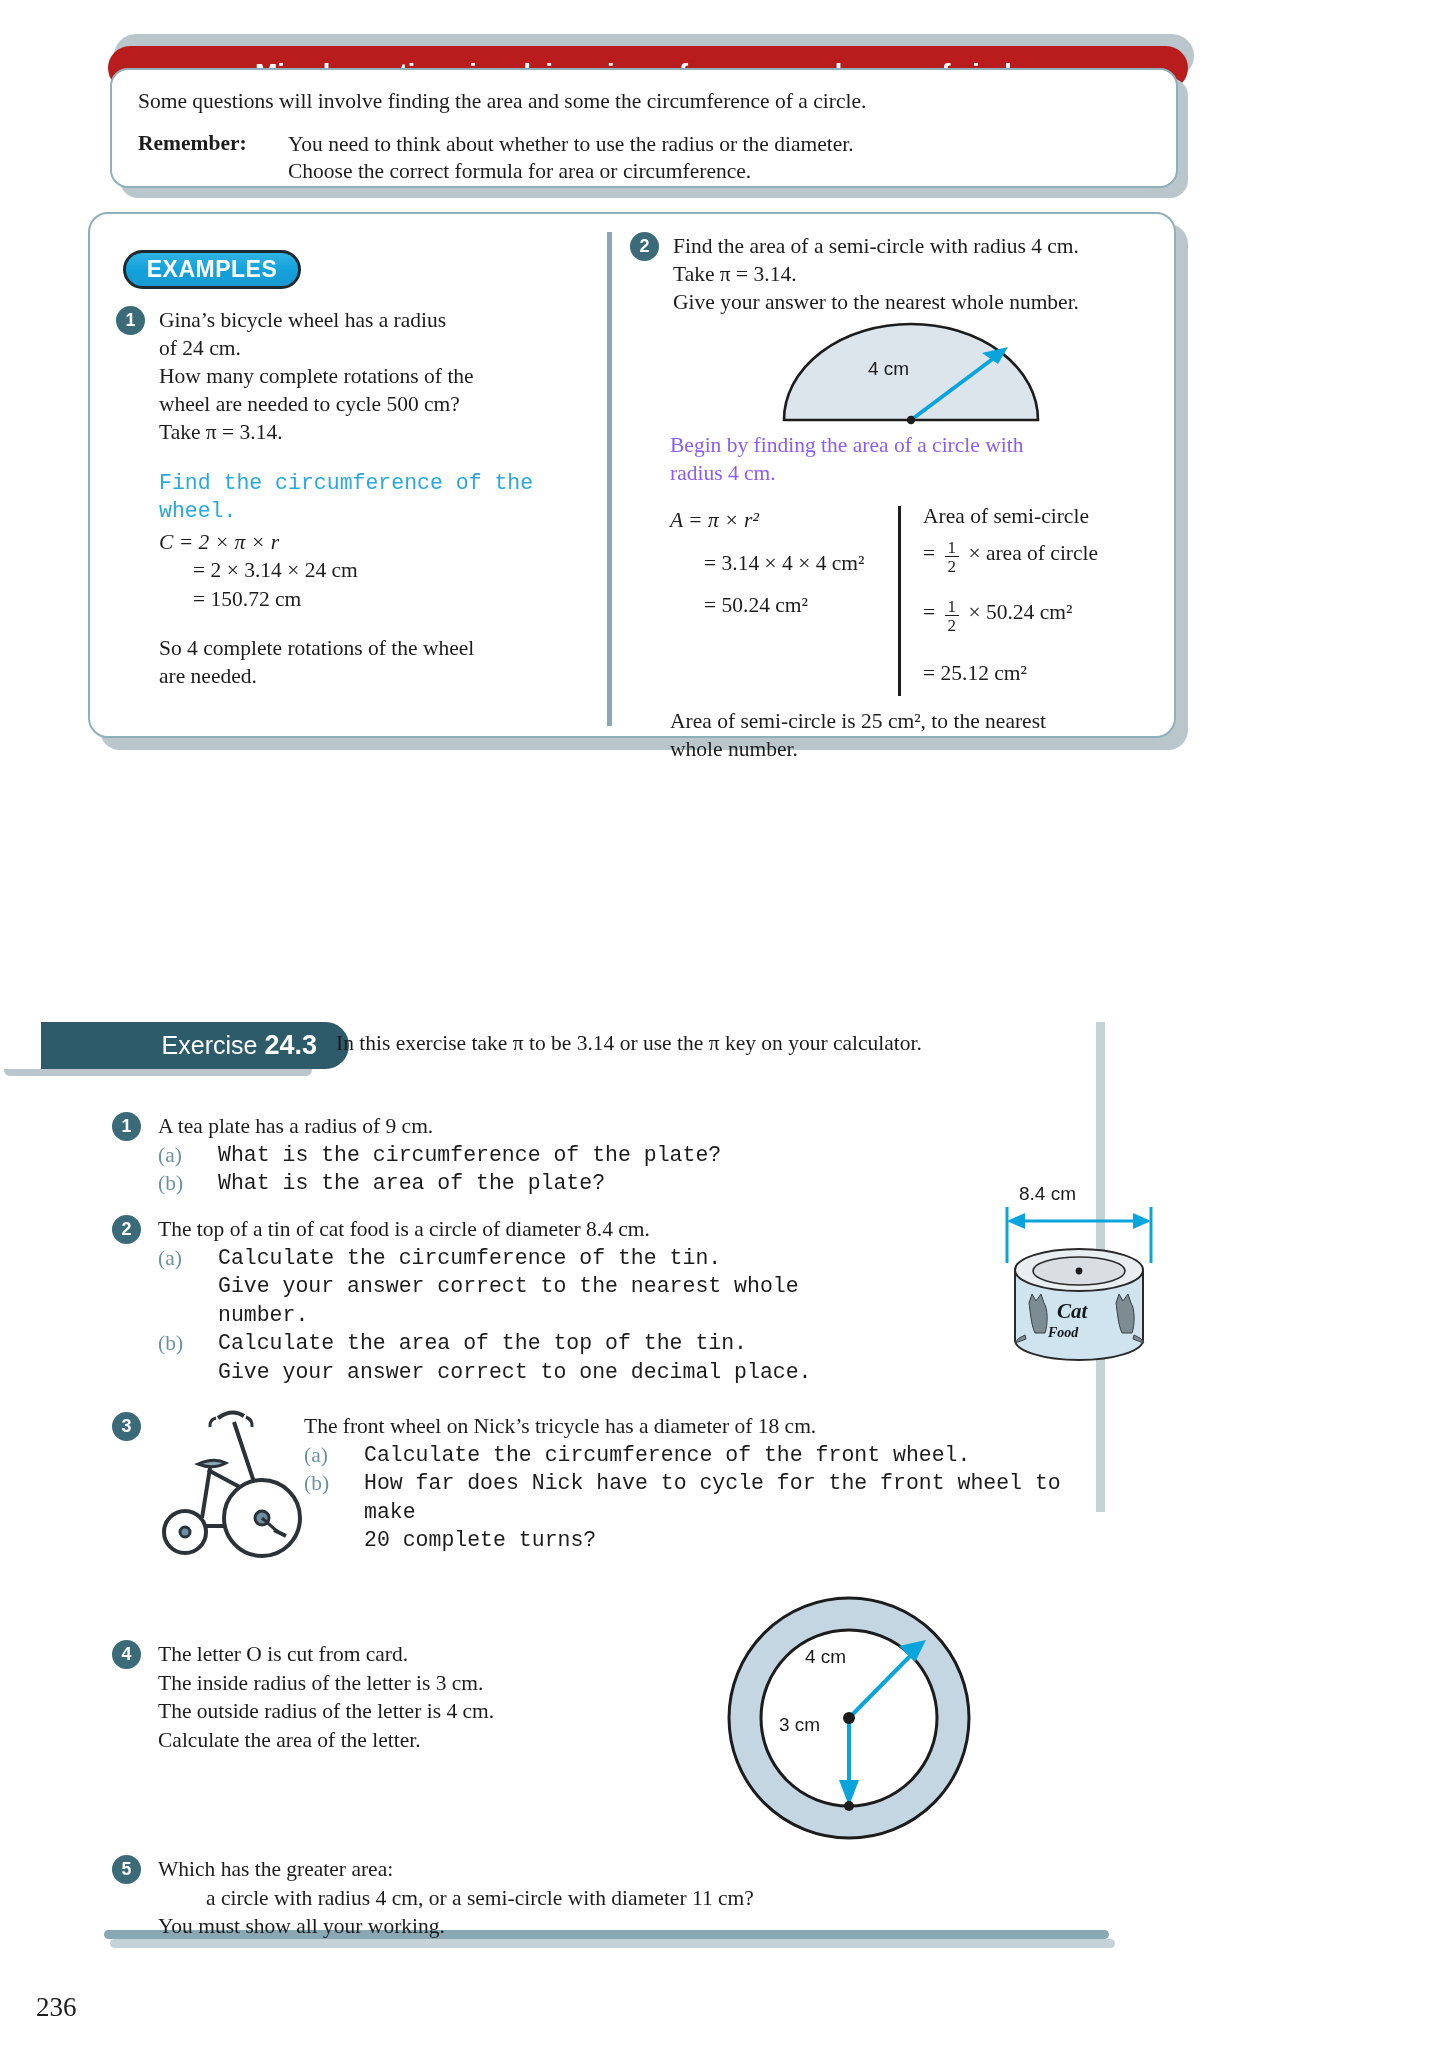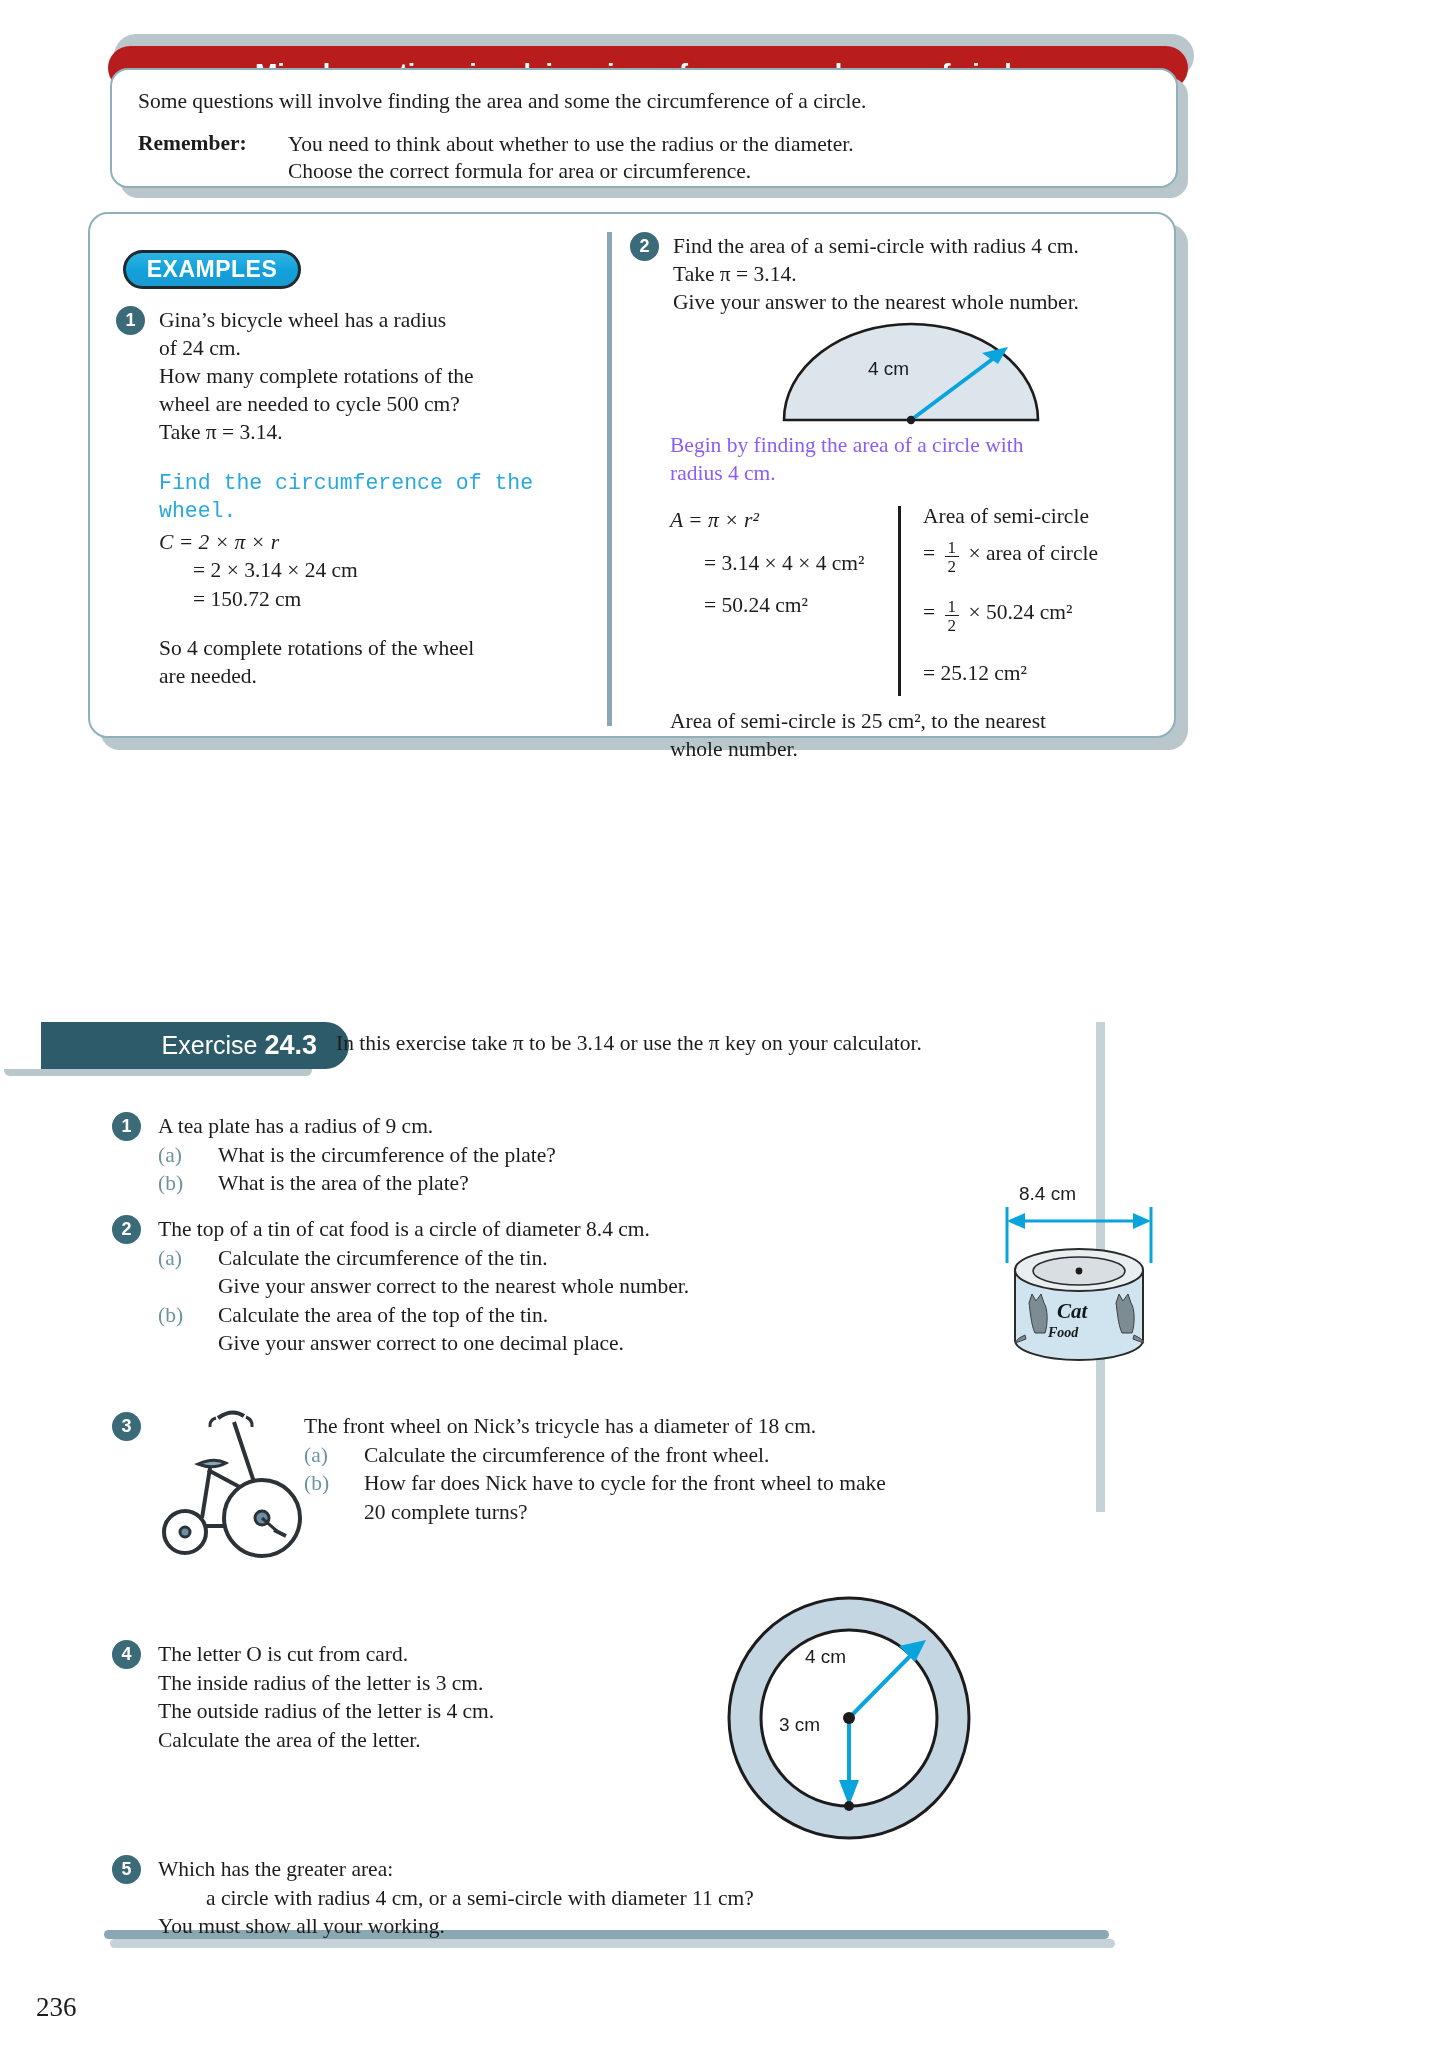--- a/index.html
+++ b/index.html
@@ -155,21 +155,21 @@
   #rail3 {
     position:absolute; left:110px; top:1939px; width:1005px; height:9px;
     background:#c5d2d8; border-radius:5px;
   }
 
   
   .q { position:absolute; display:flex; gap:17px; }
   .q .qtxt { font-size:21.5px; line-height:1.33; }
   .sub { display:flex; gap:0px; }
   .sub .sl { color:#6d93a2; width:60px; flex:0 0 60px; }
-  .sub .st { flex:1; }
+  .sub .st { flex:1;font-family:Liberation Mono, monospace; }
 
   #q1 { left:112px; top:1112px; width:760px; }
   #q2 { left:112px; top:1215px; width:780px; }
   #q3 { left:112px; top:1412px; width:960px; }
   #q3 .qtxt { padding-left:192px; }
   #q4 { left:112px; top:1640px; width:560px; }
   #q5 { left:112px; top:1855px; width:820px; }
 
   
   #tin { position:absolute; left:985px; top:1185px; width:200px; height:185px; }

